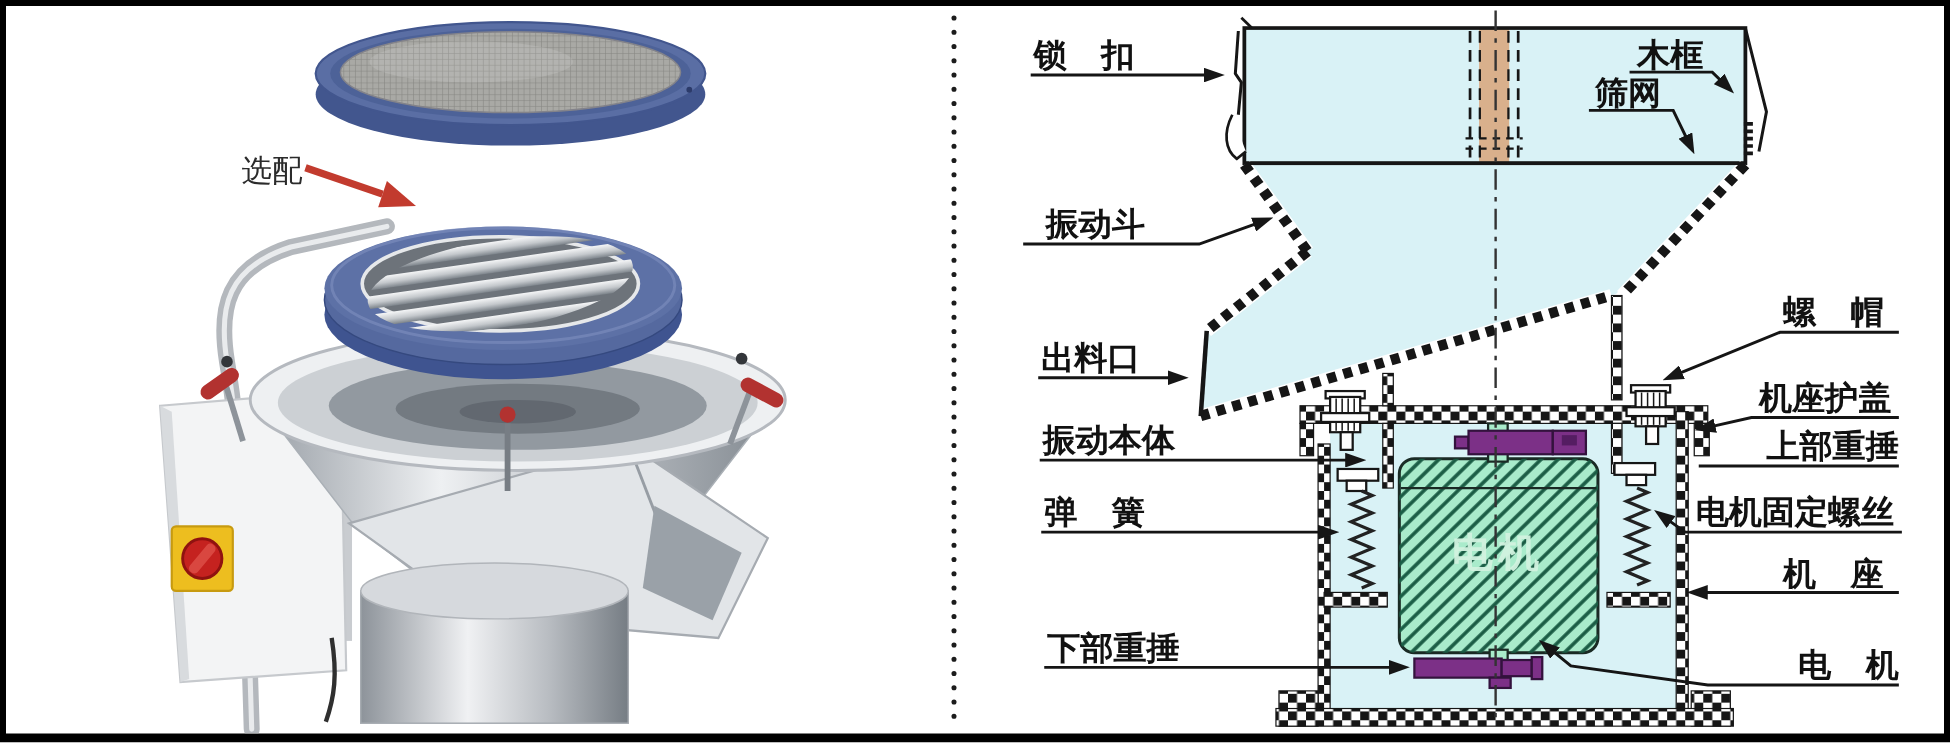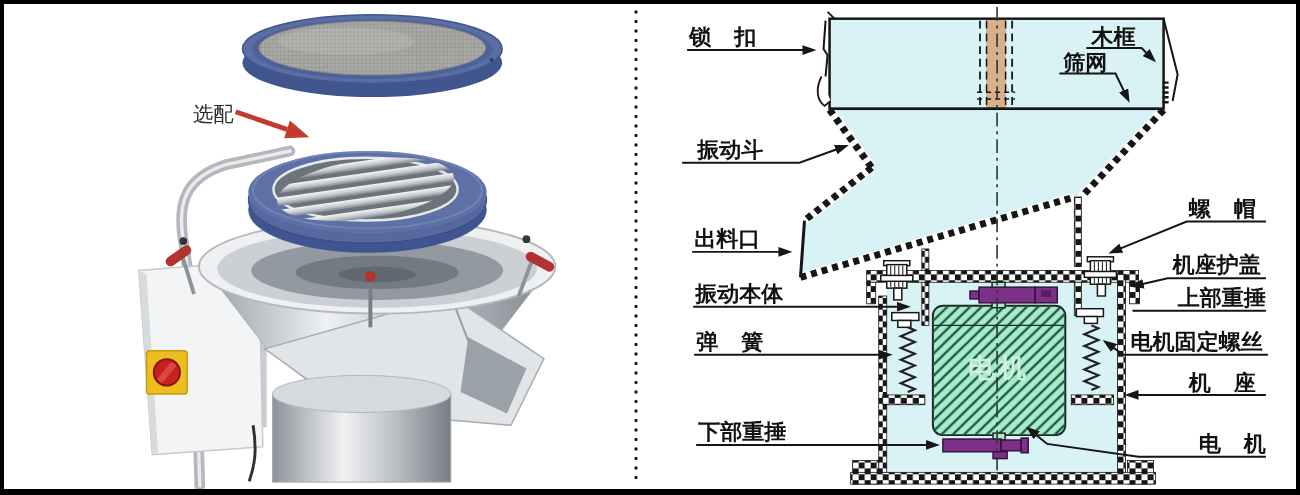--- a/index.html
+++ b/index.html
@@ -1,20 +1,20 @@
 <!DOCTYPE html>
 <html><head>
 <meta charset="utf-8">
 <style>
   html,body{margin:0;padding:0;background:#fff;}
   .frame{position:relative;width:1300px;height:495px;box-sizing:border-box;
          border:4px solid #000;border-bottom-width:6px;background:#fff;overflow:hidden;
          font-family:"DejaVu Sans",sans-serif;}
   .panel{position:absolute;top:0;height:485px;}
-  .panel-photo{left:0;width:630px;padding-left:32px;}
+  .panel-photo{left:0;width:630px;}
   .panel-sep{position:absolute;left:626px;top:0;width:12px;height:485px;}
   .panel-diagram{left:640px;width:652px;}
   svg{display:block;}
   svg text{white-space:pre;}
   .lbl{font-family:"DejaVu Sans",sans-serif;font-size:22px;font-weight:bold;fill:#111;}
   .opt{font-family:"DejaVu Serif",serif;font-size:21px;fill:#2b2b2b;}
   .motor-word{font-family:"DejaVu Sans",sans-serif;font-size:27px;font-weight:bold;
               fill:#d2f3e0;opacity:.95;letter-spacing:4px;}
 </style>
 </head>

